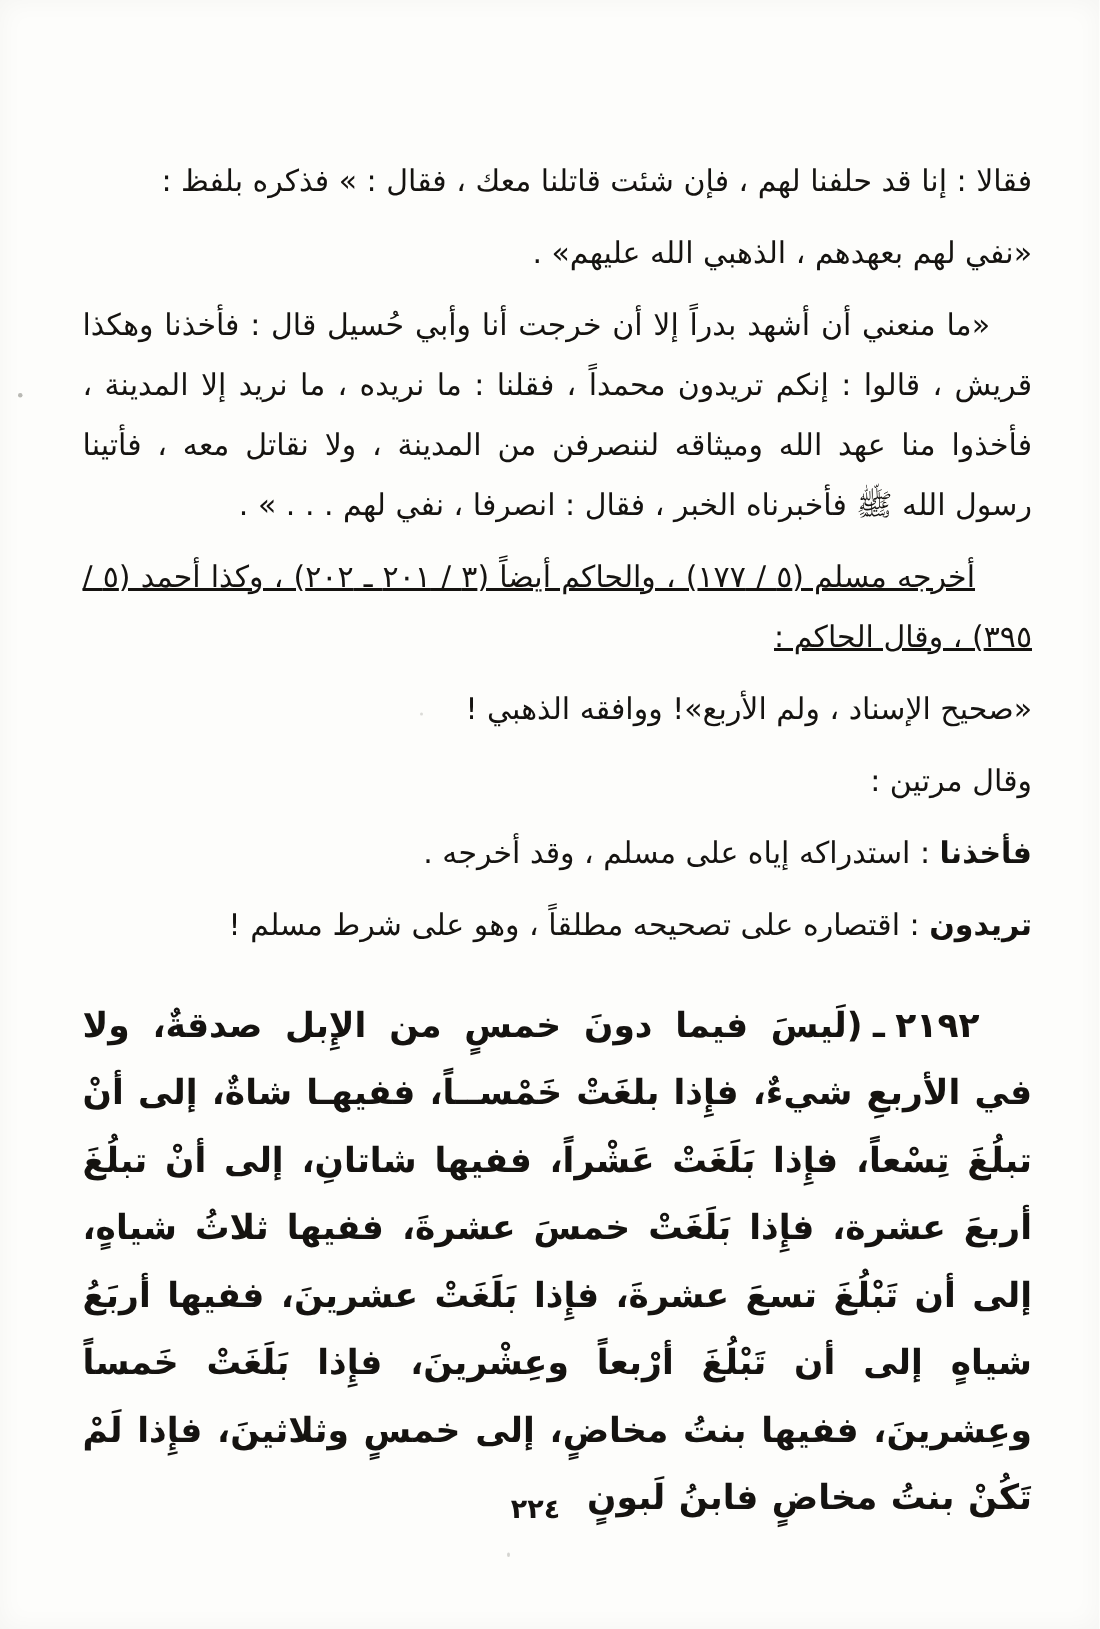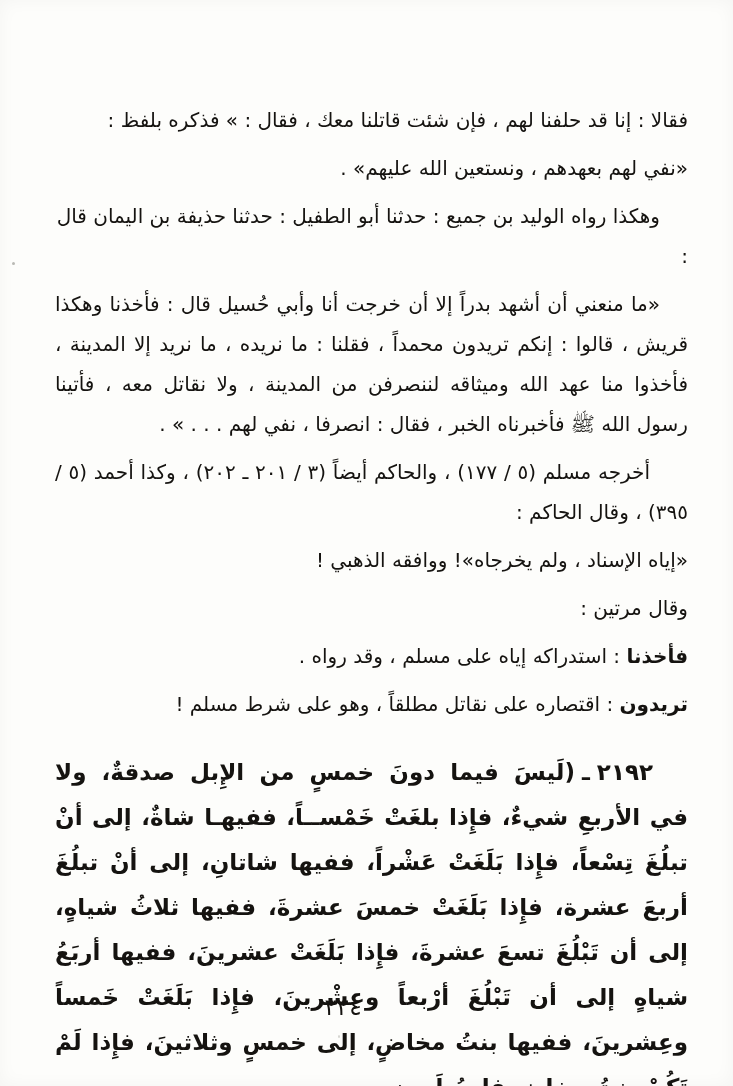--- a/index.html
+++ b/index.html
@@ -24,73 +24,72 @@
     right: 45px;
     left: 55px;
   }
   .content p {
     margin: 0 0 8px 0;
     font-size: 20px;
     line-height: 40px;
     text-align: right;
   }
   .indent   { text-indent: 28px; }
-  .indent2  { text-indent: 38px; }
+  .indent2  { text-indent: 38px; text-decoration: underline; }
   .justify  { text-align: justify !important; }
   .blabel   { font-weight: bold; }
   .hadith {
     margin-top: 26px !important;
     font-weight: bold;
     font-size: 23px !important;
     line-height: 45px !important;
     text-indent: 35px;
     text-align: justify !important;
     word-spacing: 1px;
   }
   .hadith .hnum { margin-left: 7px; }
   .hadith .hsep { margin-left: 7px; }
   .pagenum {
     position: absolute;
     top: 994px;
-    left: 343px;
+    left: 357px;
     transform: translateX(-50%);
-    font-size: 23px;
+    font-size: 18px;
     line-height: 26px;
-    font-weight: normal;
+    font-weight: bold;
     white-space: nowrap;
   }
   
   .speck { position: absolute; background: #b9b9b4; border-radius: 50%; }
   .s1 { width: 3px; height: 3px; top: 262px; left: 12px; }
   .s2 { width: 2px; height: 2px; top: 475px; left: 280px; opacity: .5; }
   .s3 { width: 2px; height: 3px; top: 1035px; left: 338px; opacity: .6; }
 </style>
 </head>
 <body>
 
 <div class="page">
   <main class="content">
 
     <p>فقالا : إنا قد حلفنا لهم ، فإن شئت قاتلنا معك ، فقال : » فذكره بلفظ :</p>
 
-    <p>«نفي لهم بعهدهم ، ونستعين الله عليهم» .</p>
+    <p>«نفي لهم بعهدهم ، الذهبي الله عليهم» .</p>
 
-    <p class="indent">وهكذا رواه الوليد بن جميع : حدثنا أبو الطفيل : حدثنا حذيفة بن اليمان قال :</p>
 
     <p class="indent justify">«ما منعني أن أشهد بدراً إلا أن خرجت أنا وأبي حُسيل قال : فأخذنا وهكذا قريش ، قالوا : إنكم تريدون محمداً ، فقلنا : ما نريده ، ما نريد إلا المدينة ، فأخذوا منا عهد الله وميثاقه لننصرفن من المدينة ، ولا نقاتل معه ، فأتينا رسول الله ﷺ فأخبرناه الخبر ، فقال : انصرفا ، نفي لهم . . . » .</p>
 
     <p class="indent2 justify">أخرجه مسلم (٥ / ١٧٧) ، والحاكم أيضاً (٣ / ٢٠١ ـ ٢٠٢) ، وكذا أحمد (٥ / ٣٩٥) ، وقال الحاكم :</p>
 
-    <p>«إياه الإسناد ، ولم يخرجاه»! ووافقه الذهبي !</p>
+    <p>«صحيح الإسناد ، ولم الأربع»! ووافقه الذهبي !</p>
 
     <p>وقال مرتين :</p>
 
-    <p><span class="blabel">فأخذنا</span><span> : استدراكه إياه على مسلم ، وقد رواه .</span></p>
+    <p><span class="blabel">فأخذنا</span><span> : استدراكه إياه على مسلم ، وقد أخرجه .</span></p>
 
-    <p><span class="blabel">تريدون</span><span> : اقتصاره على نقاتل مطلقاً ، وهو على شرط مسلم !</span></p>
+    <p><span class="blabel">تريدون</span><span> : اقتصاره على تصحيحه مطلقاً ، وهو على شرط مسلم !</span></p>
 
     <p class="hadith"><span class="hnum">٢١٩٢</span><span class="hsep">ـ</span><span>(لَيسَ فيما دونَ خمسٍ من الإِبل صدقةٌ، ولا في الأربعِ شيءٌ، فإِذا بلغَتْ خَمْســاً، ففيهـا شاةٌ، إلى أنْ تبلُغَ تِسْعاً، فإِذا بَلَغَتْ عَشْراً، ففيها شاتانِ، إلى أنْ تبلُغَ أربعَ عشرة، فإِذا بَلَغَتْ خمسَ عشرةَ، ففيها ثلاثُ شياهٍ، إلى أن تَبْلُغَ تسعَ عشرةَ، فإِذا بَلَغَتْ عشرينَ، ففيها أربَعُ شياهٍ إلى أن تَبْلُغَ أرْبعاً وعِشْرينَ، فإِذا بَلَغَتْ خَمساً وعِشرينَ، ففيها بنتُ مخاضٍ، إلى خمسٍ وثلاثينَ، فإِذا لَمْ تَكُنْ بنتُ مخاضٍ فابنُ لَبونٍ</span></p>
 
   </main>
 
   <div class="pagenum">٢٢٤</div>
 
   <span class="speck s1"></span>
   <span class="speck s2"></span>
   <span class="speck s3"></span>

